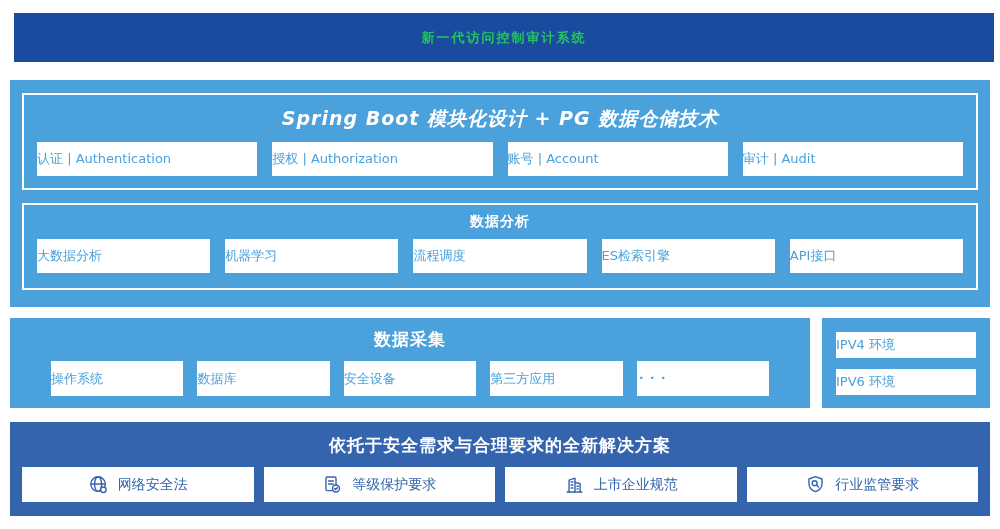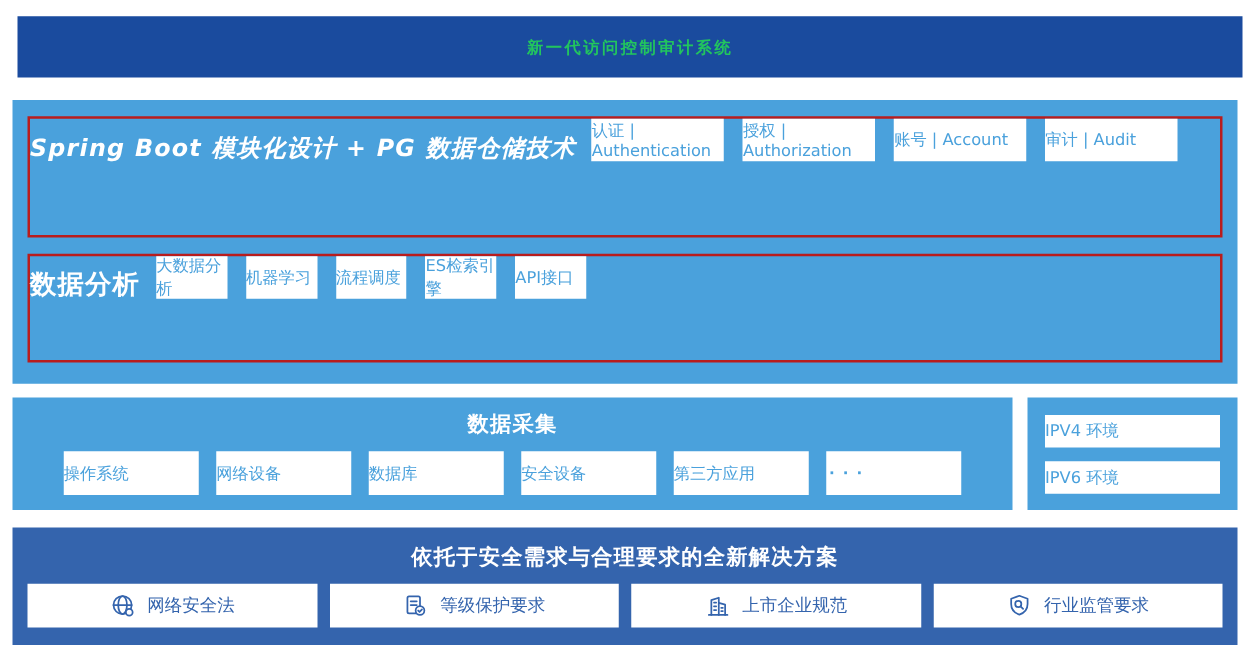--- a/index.html
+++ b/index.html
@@ -23,32 +23,32 @@
   }
 
   
   .section-platform {
     position: absolute; left: 10px; top: 80px;
     width: 980px; height: 227px;
     background: var(--light-blue);
   }
   .inner-panel {
     position: absolute; left: 12px; right: 12px;
-    border: 2px solid #b91c1c;
+    border: 2px solid #ffffff;
     box-sizing: border-box;
-    display: flex; flex-direction: row;
+    display: flex; flex-direction: column;
   }
   .panel-modules { top: 13px; height: 97px; }
   .panel-analysis { top: 123px; height: 87px; }
 
   .panel-title {
     color: #ffffff; font-weight: bold; text-align: center; letter-spacing: 1px;
   }
   .panel-modules .panel-title { font-size: 19px; font-style: italic; padding: 11px 0 10px; }
-  .panel-analysis .panel-title { font-size: 21px; padding: 8px 0 8px; }
+  .panel-analysis .panel-title { font-size: 14px; padding: 8px 0 8px; }
 
   .card-row { display: flex; gap: 15px; padding: 0 13px; }
   .card {
     flex: 1; height: 34px;
     background: var(--card-bg);
     display: flex; align-items: center; justify-content: flex-start;
     color: var(--light-blue); font-size: 13px;
   }
   .card.dots { font-weight: bold; letter-spacing: 2px; font-size: 15px; }
 
@@ -154,23 +154,20 @@
 
   </div>
 
   <div class="section-collection">
     <div class="panel-title">数据采集</div>
     <div class="card-row">
       <div class="card">
           <span>操作系统</span>
         </div>
       <div class="card">
-          <span>网络设备</span>
-        </div>
-      <div class="card">
           <span>数据库</span>
         </div>
       <div class="card">
           <span>安全设备</span>
         </div>
       <div class="card">
           <span>第三方应用</span>
         </div>
       <div class="card dots">
           <span>···</span>

